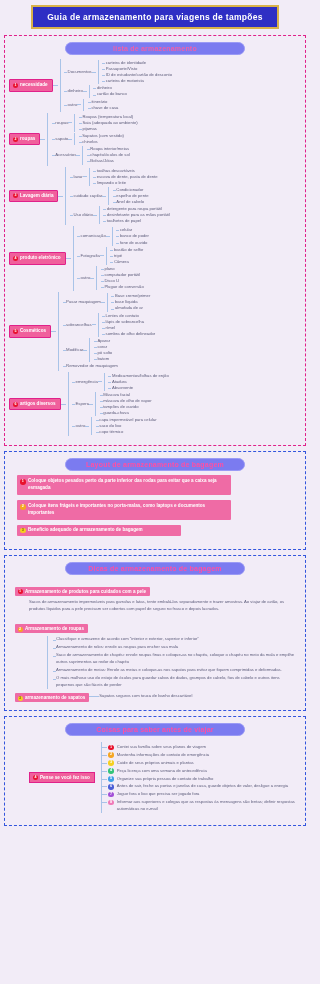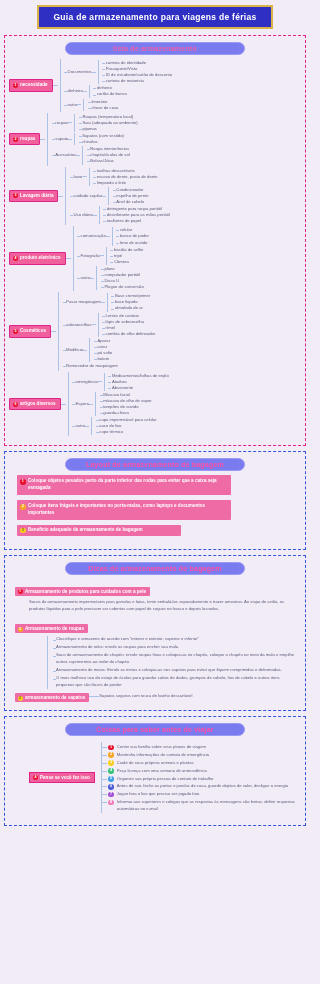--- a/index.html
+++ b/index.html
@@ -143,21 +143,21 @@
   .check-list .ci .bullet {
     position:absolute; left:0.5px; top:0.6px;
     width:5.5px; height:5.5px; border-radius:50%;
     color:#fff; font-size:3.8px; line-height:5.5px; text-align:center; font-weight:bold;
   }
 </style>
 </head>
 <body>
 
 <div class="title-wrap">
-  <div class="title-bar">Guia de armazenamento para viagens de férias</div>
+  <div class="title-bar">Guia de armazenamento para viagens de tampões</div>
 </div>
 
 <div class="section sec-magenta">
   <div class="sec-head">lista de armazenamento</div>
   <div class="mm" id="mm-checklist">
       <div class="row" style="margin: 1px 0px;">
         <div class="rootbox">
           <span class="num">1</span>
           <span>necessidade</span>
         </div>

